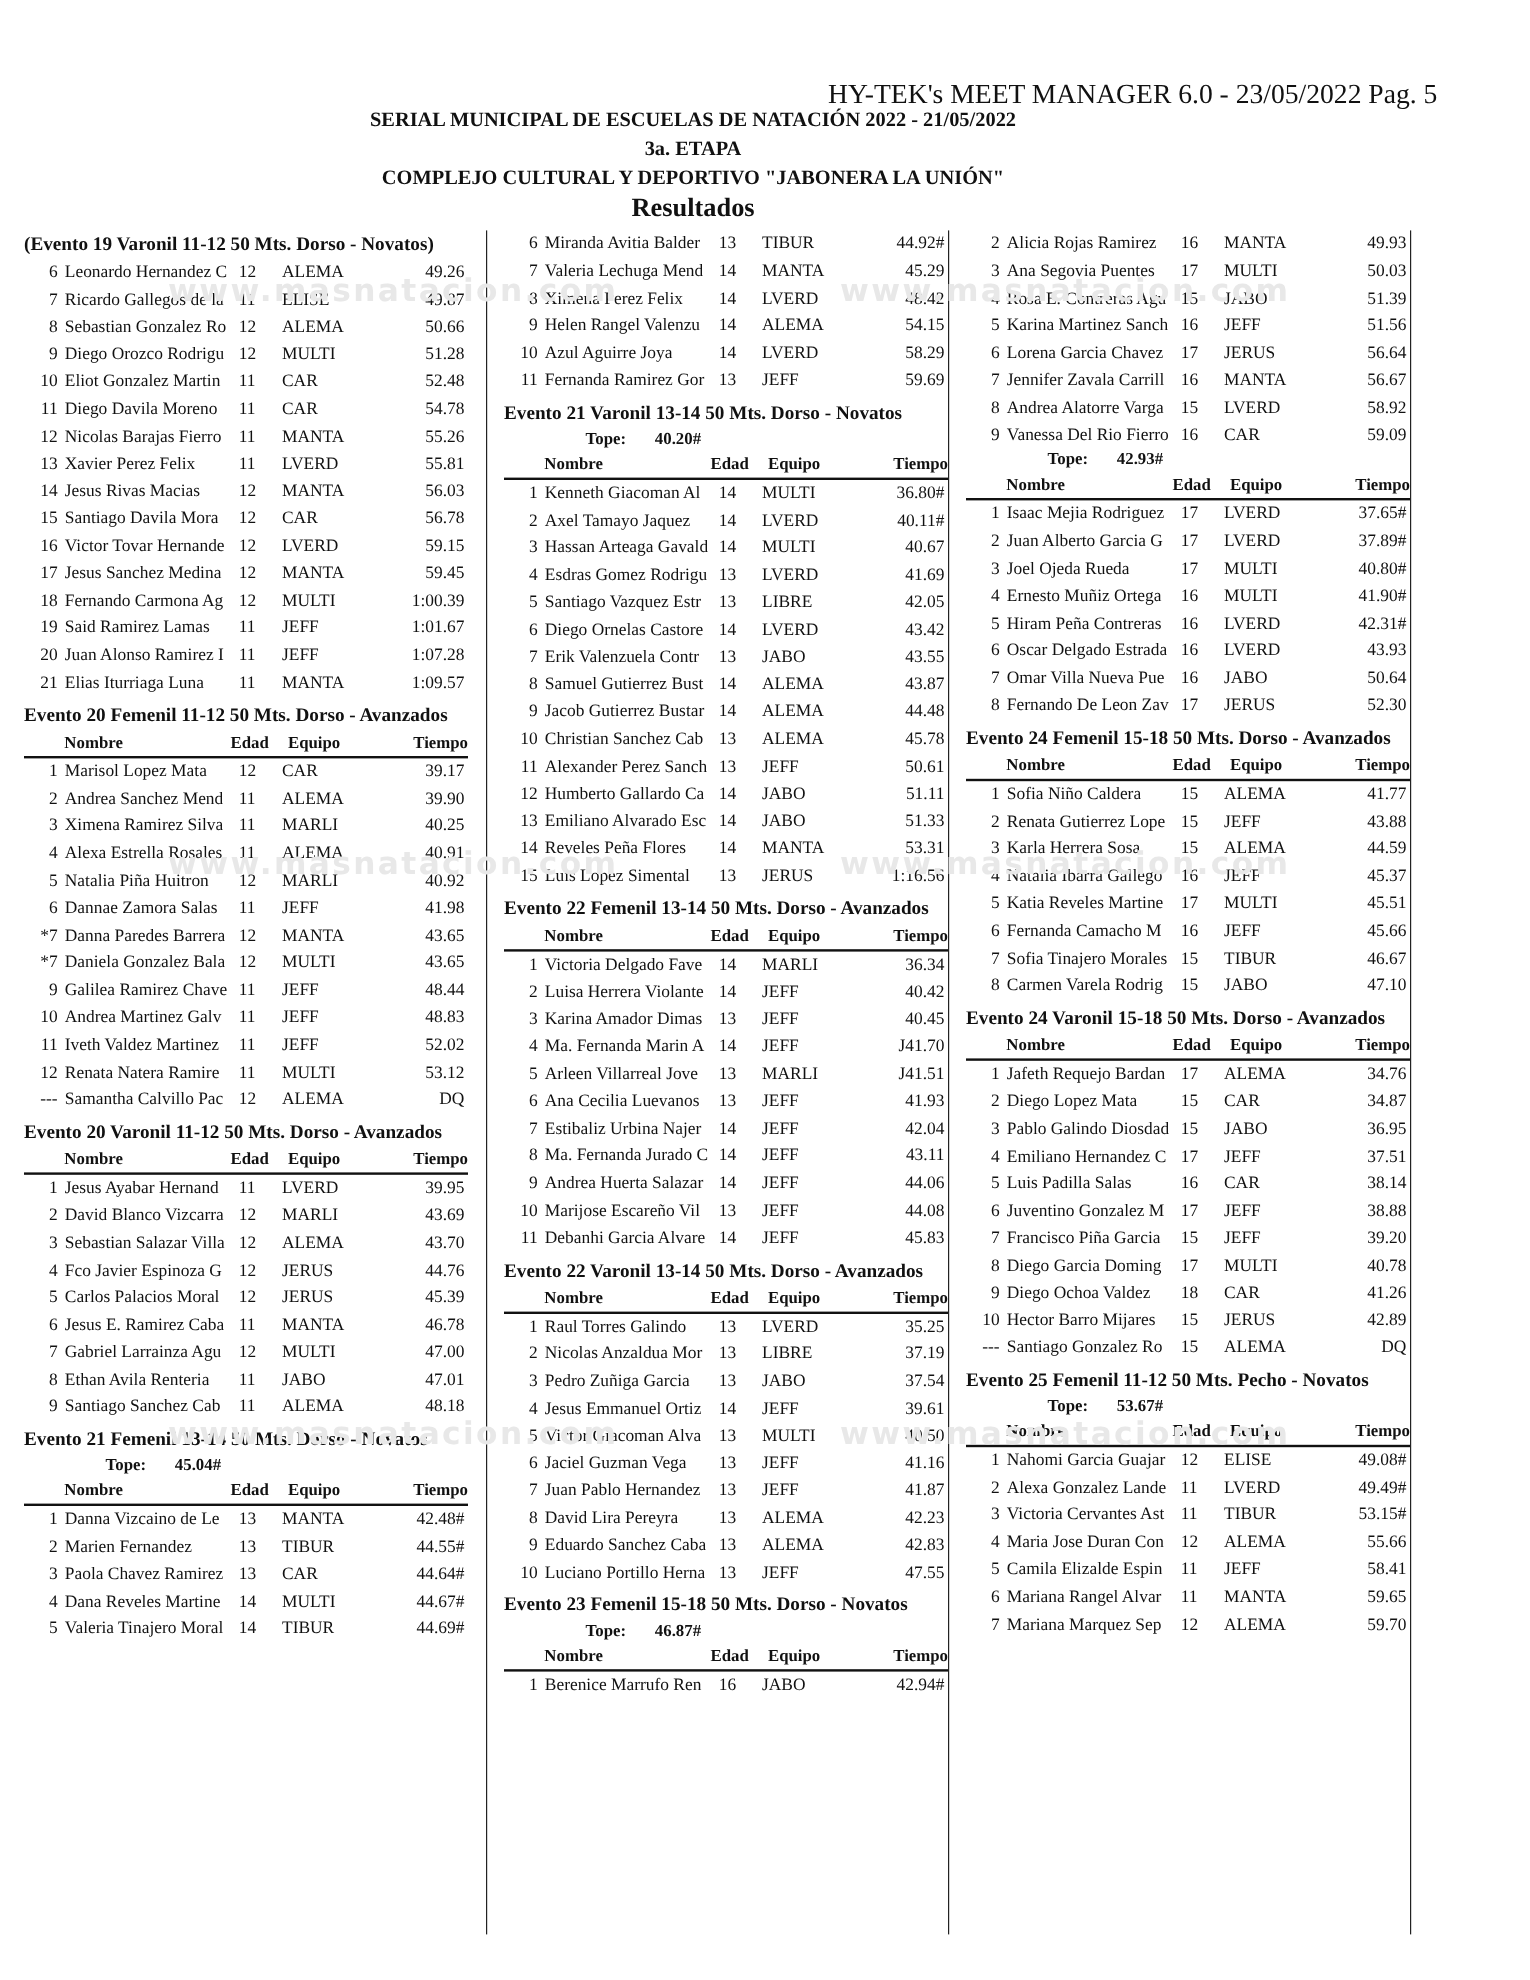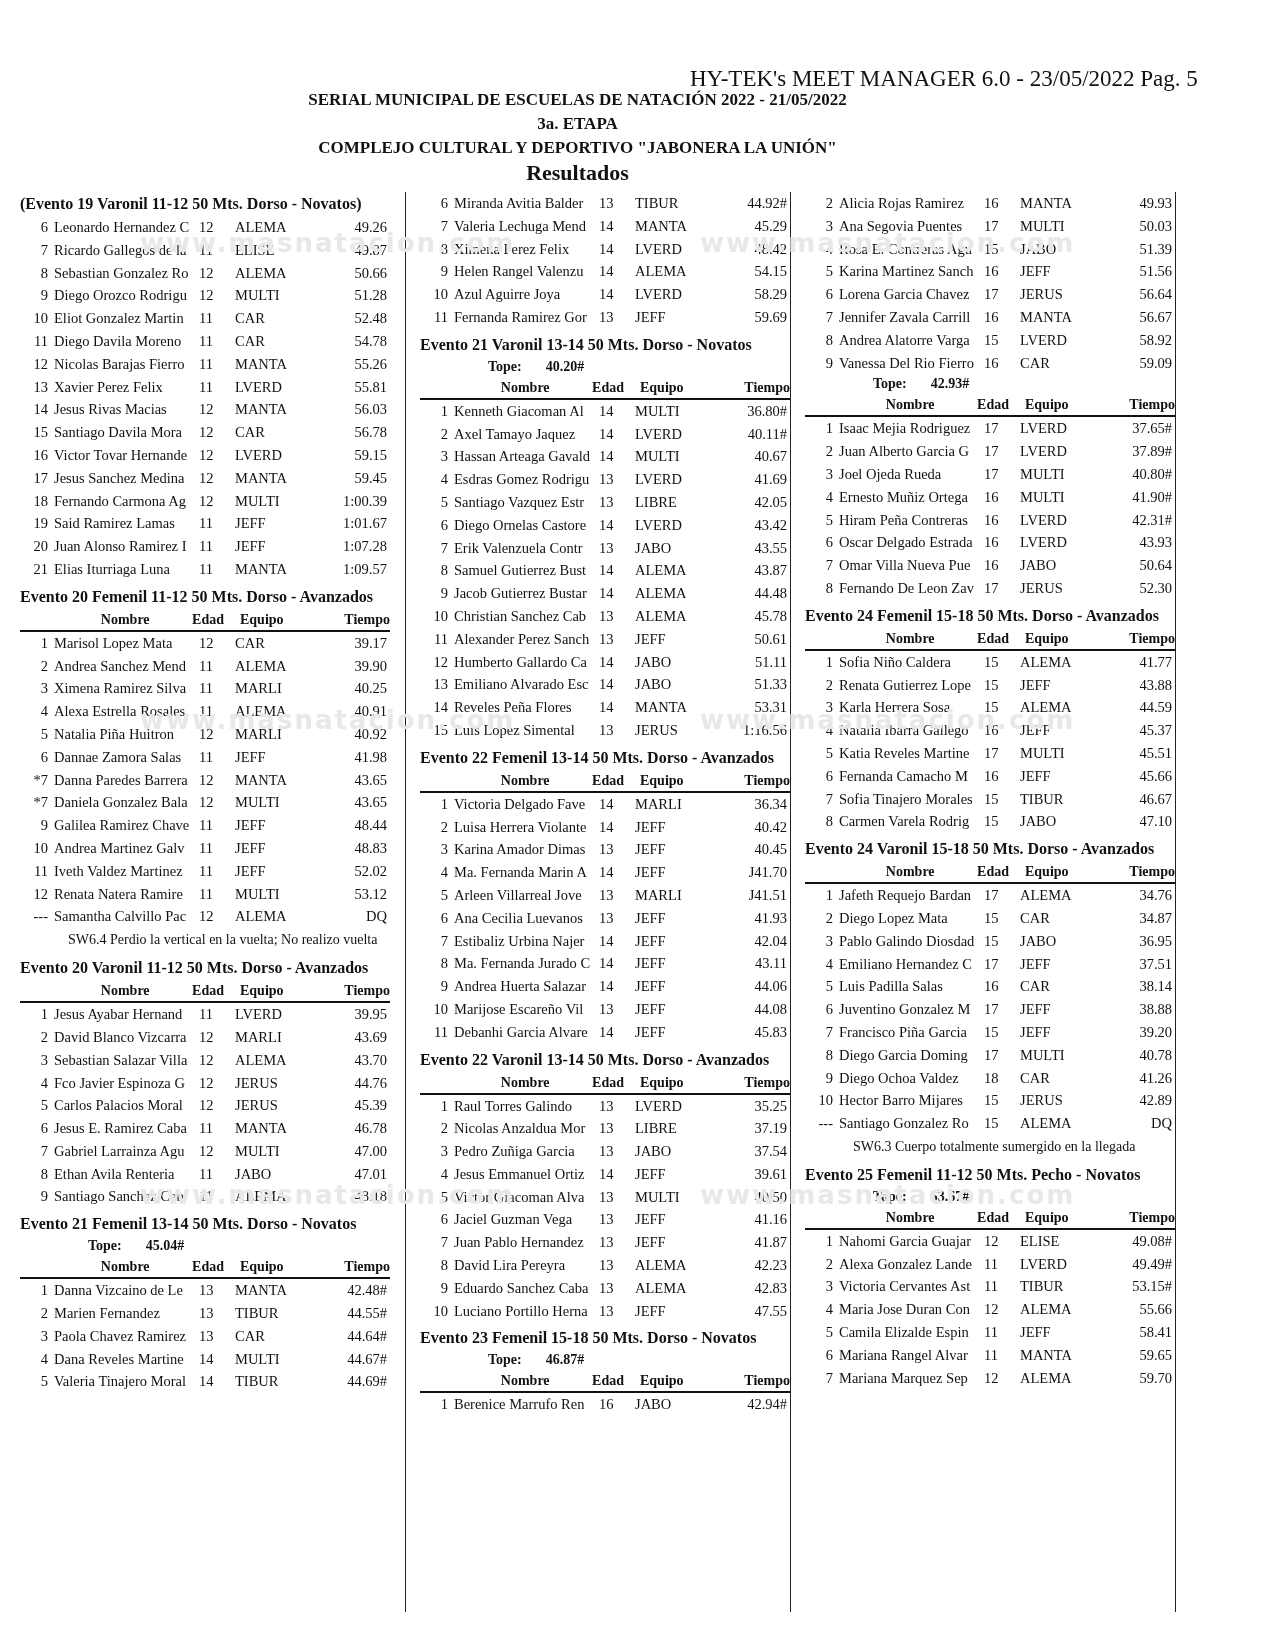--- a/index.html
+++ b/index.html
@@ -20,21 +20,21 @@
   .ev-title.first { margin-top:0; }
   .tope { font-weight:bold; font-size:14px; height:20px; line-height:20px; padding-left:68px; white-space:nowrap;}
   .tope span.v { margin-left:24px; }
   .colhdr { display:flex; font-weight:bold; font-size:14px; height:21px; line-height:21px; border-bottom:2px solid #111; width:370px; }
   .row { display:flex; font-size:14.5px; height:22.8px; line-height:22.8px; white-space:nowrap; }
   .c-pl { width:28px; text-align:right; }
   .c-nm { width:145px; padding-left:6px; overflow:hidden; }
   .c-ag { width:28px; }
   .c-eq { width:82px; padding-left:8px; }
   .c-ti { width:70px; text-align:right; }
-  .colhdr .c-nm { text-align:center; padding-left:6px; }
+  .colhdr .c-nm { text-align:left; padding-left:6px; }
   .colhdr .c-ag { width:60px; text-align:right; margin-left:-32px; }
   .colhdr .c-eq { padding-left:16px; }
   .note { font-size:14px; height:24px; line-height:24px; padding-left:48px; white-space:nowrap; }
   .wm { position:absolute; color:#e8e8e8; font-family:"DejaVu Sans",sans-serif; font-weight:bold; font-size:26px; letter-spacing:2px; pointer-events:none; }
 </style>
 </head>
 <body>
 
 <div class="hytek">HY-TEK's MEET MANAGER 6.0 - 23/05/2022  Pag. 5</div>
 <div class="hdr meet">SERIAL MUNICIPAL DE ESCUELAS DE NATACIÓN 2022 - 21/05/2022</div>
@@ -252,21 +252,20 @@
       <span class="c-eq">MULTI</span>
       <span class="c-ti">53.12</span>
     </div>
     <div class="row">
       <span class="c-pl">---</span>
       <span class="c-nm">Samantha Calvillo Pac</span>
       <span class="c-ag">12</span>
       <span class="c-eq">ALEMA</span>
       <span class="c-ti">DQ</span>
     </div>
-    <div class="note">SW6.4 Perdio la vertical en la vuelta;  No realizo vuelta</div>
     <div class="ev-title">Evento 20  Varonil 11-12 50 Mts. Dorso - Avanzados</div>
     <div class="colhdr">
       <span class="c-pl"></span>
       <span class="c-nm">Nombre</span>
       <span class="c-ag">Edad</span>
       <span class="c-eq">Equipo</span>
       <span class="c-ti">Tiempo</span>
     </div>
     <div class="row">
       <span class="c-pl">1</span>
@@ -976,21 +975,20 @@
       <span class="c-eq">JERUS</span>
       <span class="c-ti">42.89</span>
     </div>
     <div class="row">
       <span class="c-pl">---</span>
       <span class="c-nm">Santiago Gonzalez Ro</span>
       <span class="c-ag">15</span>
       <span class="c-eq">ALEMA</span>
       <span class="c-ti">DQ</span>
     </div>
-    <div class="note">SW6.3 Cuerpo totalmente sumergido en la llegada</div>
     <div class="ev-title">Evento 25  Femenil 11-12 50 Mts. Pecho - Novatos</div>
     <div class="tope"><span>Tope:</span><span class="v">53.67#</span></div>
     <div class="colhdr">
       <span class="c-pl"></span>
       <span class="c-nm">Nombre</span>
       <span class="c-ag">Edad</span>
       <span class="c-eq">Equipo</span>
       <span class="c-ti">Tiempo</span>
     </div>
     <div class="row">

